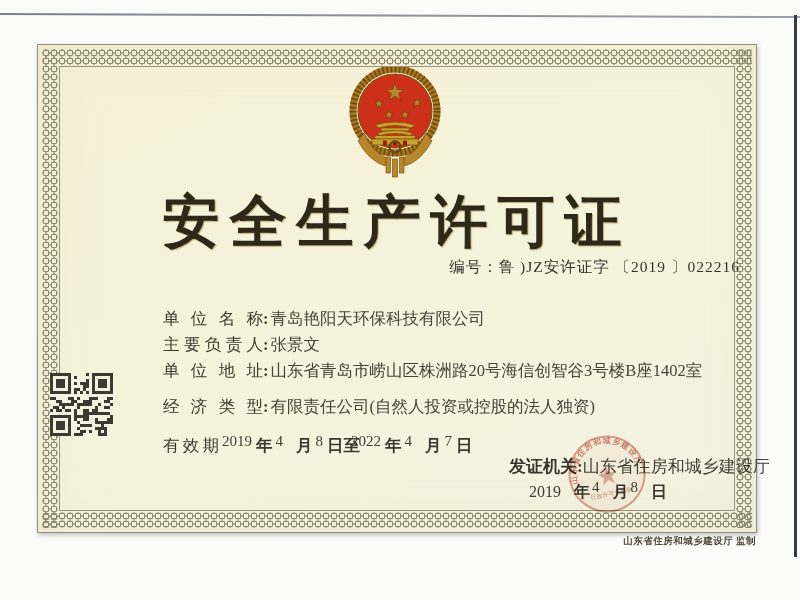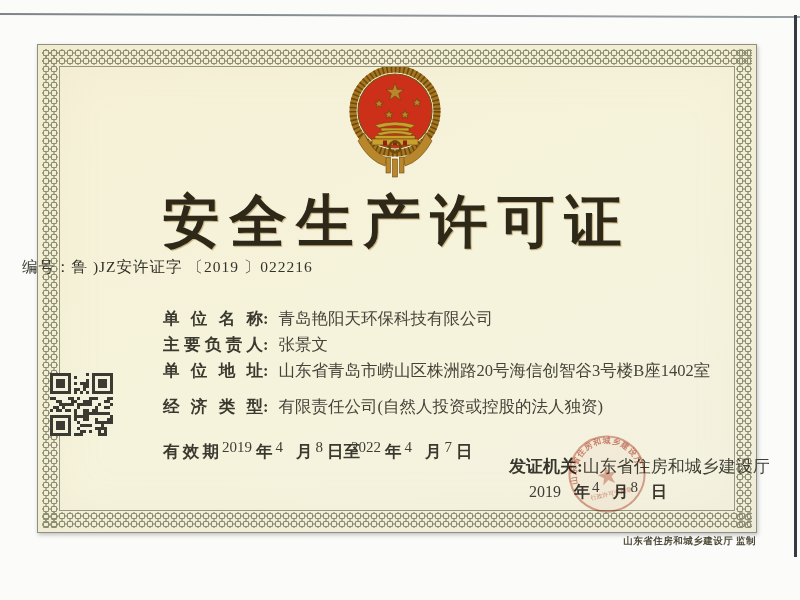--- a/index.html
+++ b/index.html
@@ -26,29 +26,29 @@
   .band-left{top:4px;bottom:4px;left:4px;width:16px;}
   .band-right{top:4px;bottom:4px;right:4px;width:16px;}
   .inner-frame{position:absolute;inset:21px;border:1px solid #96967e;pointer-events:none;}
   
   .emblem{position:absolute;left:307px;top:22px;width:100px;height:112px;}
   
   .title{position:absolute;top:139px;left:0;width:100%;text-align:center;
     font-size:57px;font-weight:bold;letter-spacing:10px;box-sizing:border-box;
     color:#2d2818;text-shadow:1px 1px 1px rgba(150,112,40,.55);}
   
-  .serial{position:absolute;top:212px;left:0;width:100%;text-align:left;
+  .serial{position:absolute;top:212px;left:0;width:100%;text-align:right;
     font-size:15.5px;color:#34332b;transform:translateX(-16px);letter-spacing:1px;}
   
   .frow{position:absolute;left:125px;height:22px;font-size:16.5px;white-space:nowrap;}
   .flabel{display:inline-block;width:100px;text-align:justify;text-align-last:justify;
-    font-weight:bold;color:#3a392f;vertical-align:bottom;}
-  .flabel.w3{width:56px;margin-top:6px;}
+    font-weight:normal;color:#3a392f;vertical-align:bottom;}
+  .flabel.w3{width:56px;}
   .fcolon{font-weight:bold;color:#3a392f;}
-  .fvalue{margin-left:10px;color:#45443a;}
+  .fvalue{margin-left:2px;color:#45443a;}
   .vnum{position:relative;top:-5px;font-size:15px;color:#3f3e35;margin-left:3px;}
   .vnum.ovl{margin-left:-9px;margin-top:9px;}
   .vunit{font-weight:bold;color:#3a392f;margin-left:4px;}
   .vunit.spm{margin-left:13px;}
   .vunit.spd{margin-left:4px;}
   
   .issuer-row{position:absolute;left:471px;top:410px;font-size:17px;white-space:nowrap;}
   .issuer-label{font-weight:bold;color:#38372d;}
   .issuer-value{color:#3f3e34;}
   .date-row{position:absolute;left:491px;top:437px;font-size:16px;color:#3f3e35;white-space:nowrap;}

